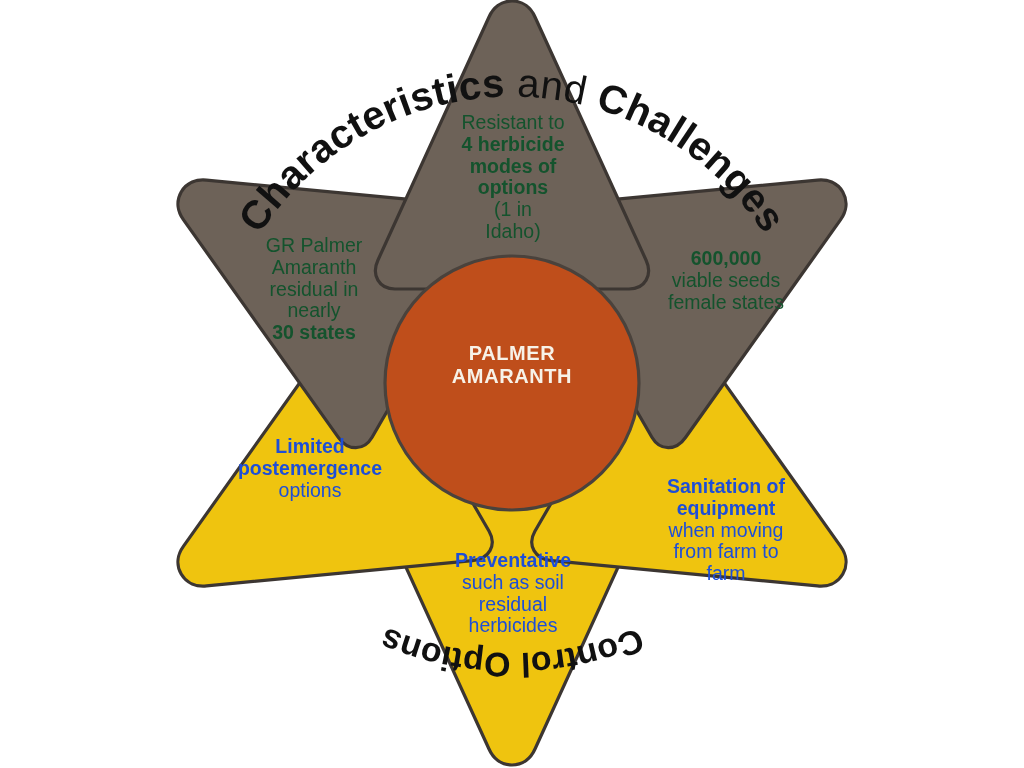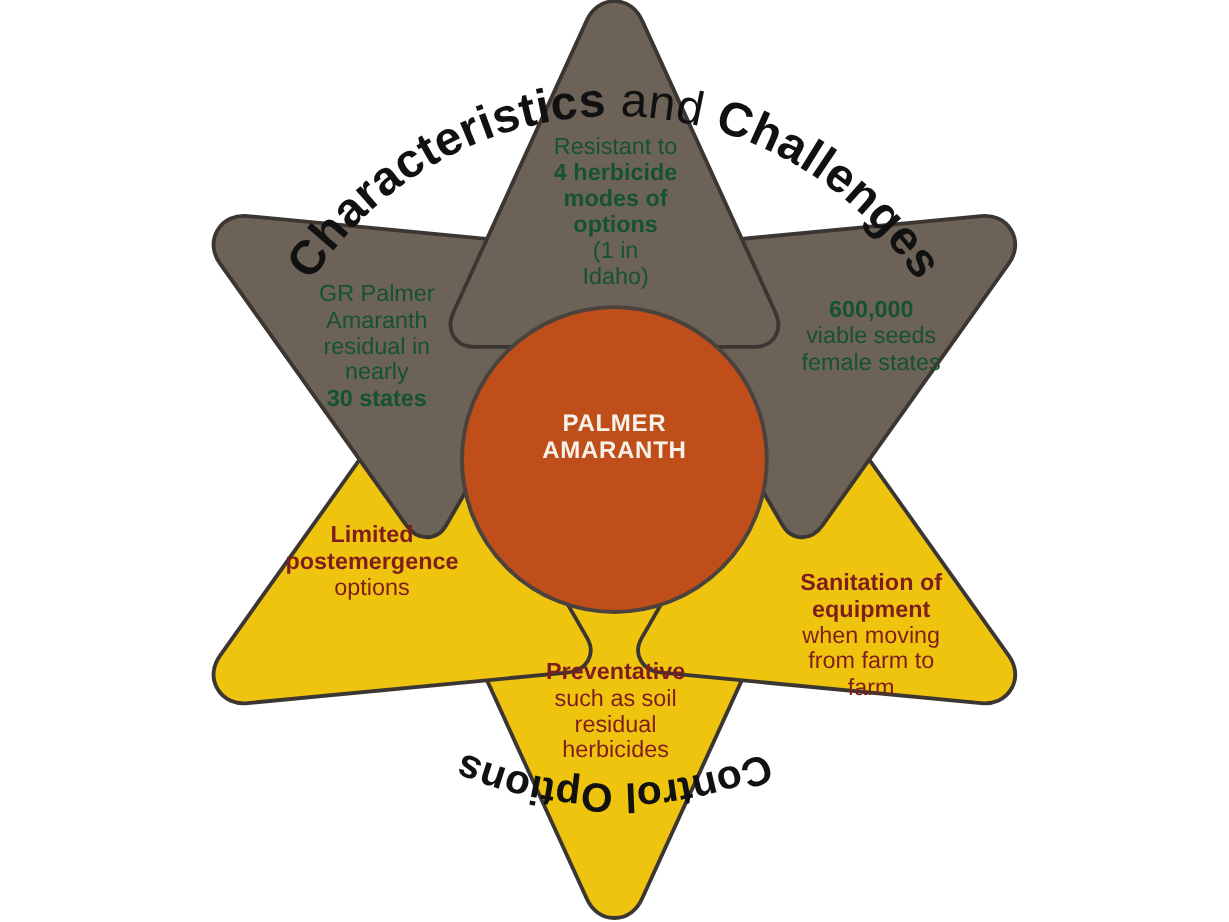--- a/index.html
+++ b/index.html
@@ -62,21 +62,21 @@
     font-size: 19.5px;
     pointer-events: none;
   }
   .petal-label .b {
     font-weight: bold;
   }
   .petal-label.dark-text {
     color: #14532d;
   }
   .petal-label.light-text {
-    color: #7f1d1d;
+    color: #1d4ed8;
   }
   .petal-label span {
     display: block;
   }
   .center-label {
     position: absolute;
     text-align: center;
     color: #f7f2e8;
     font-weight: bold;
     font-size: 20px;

